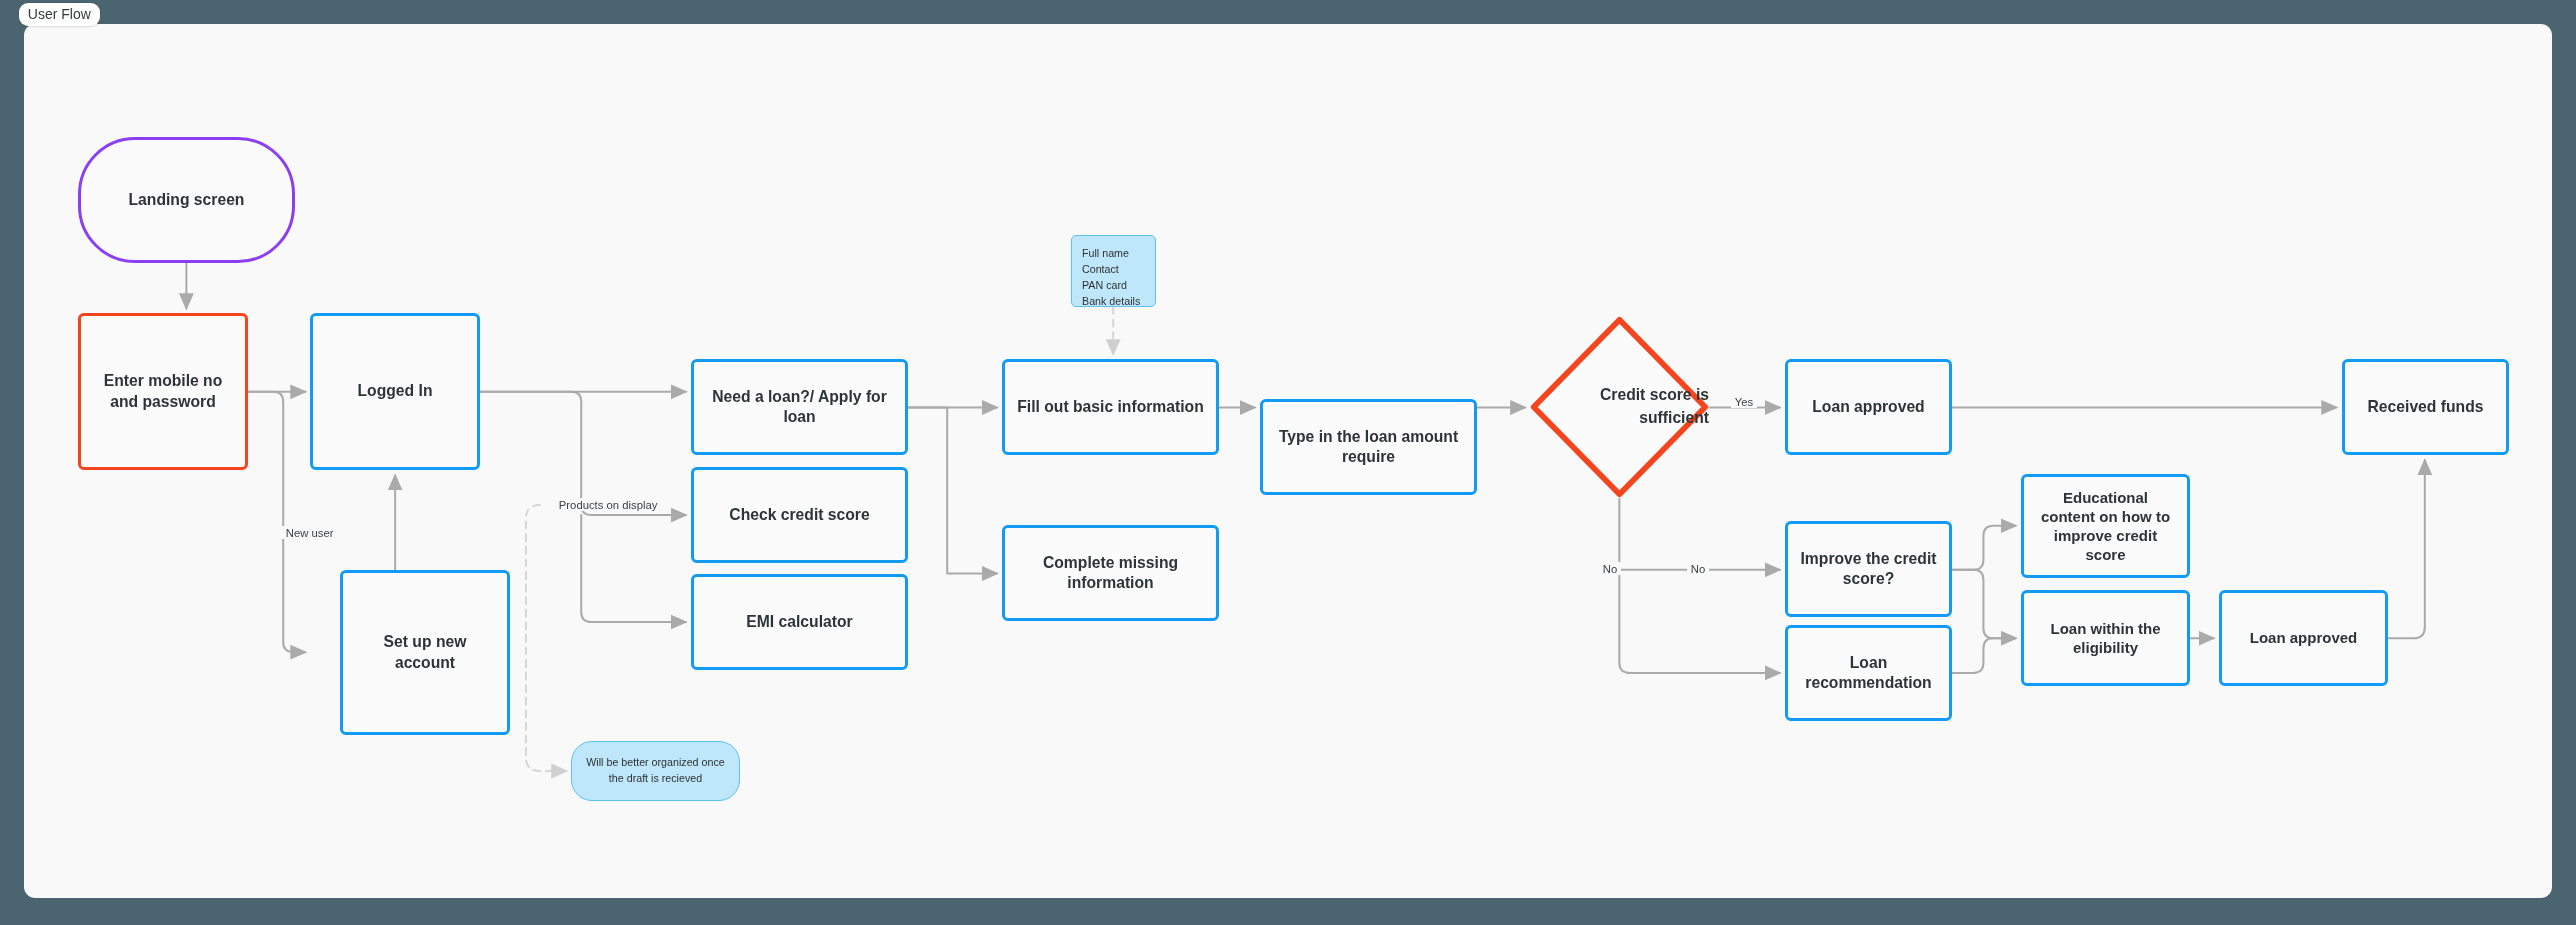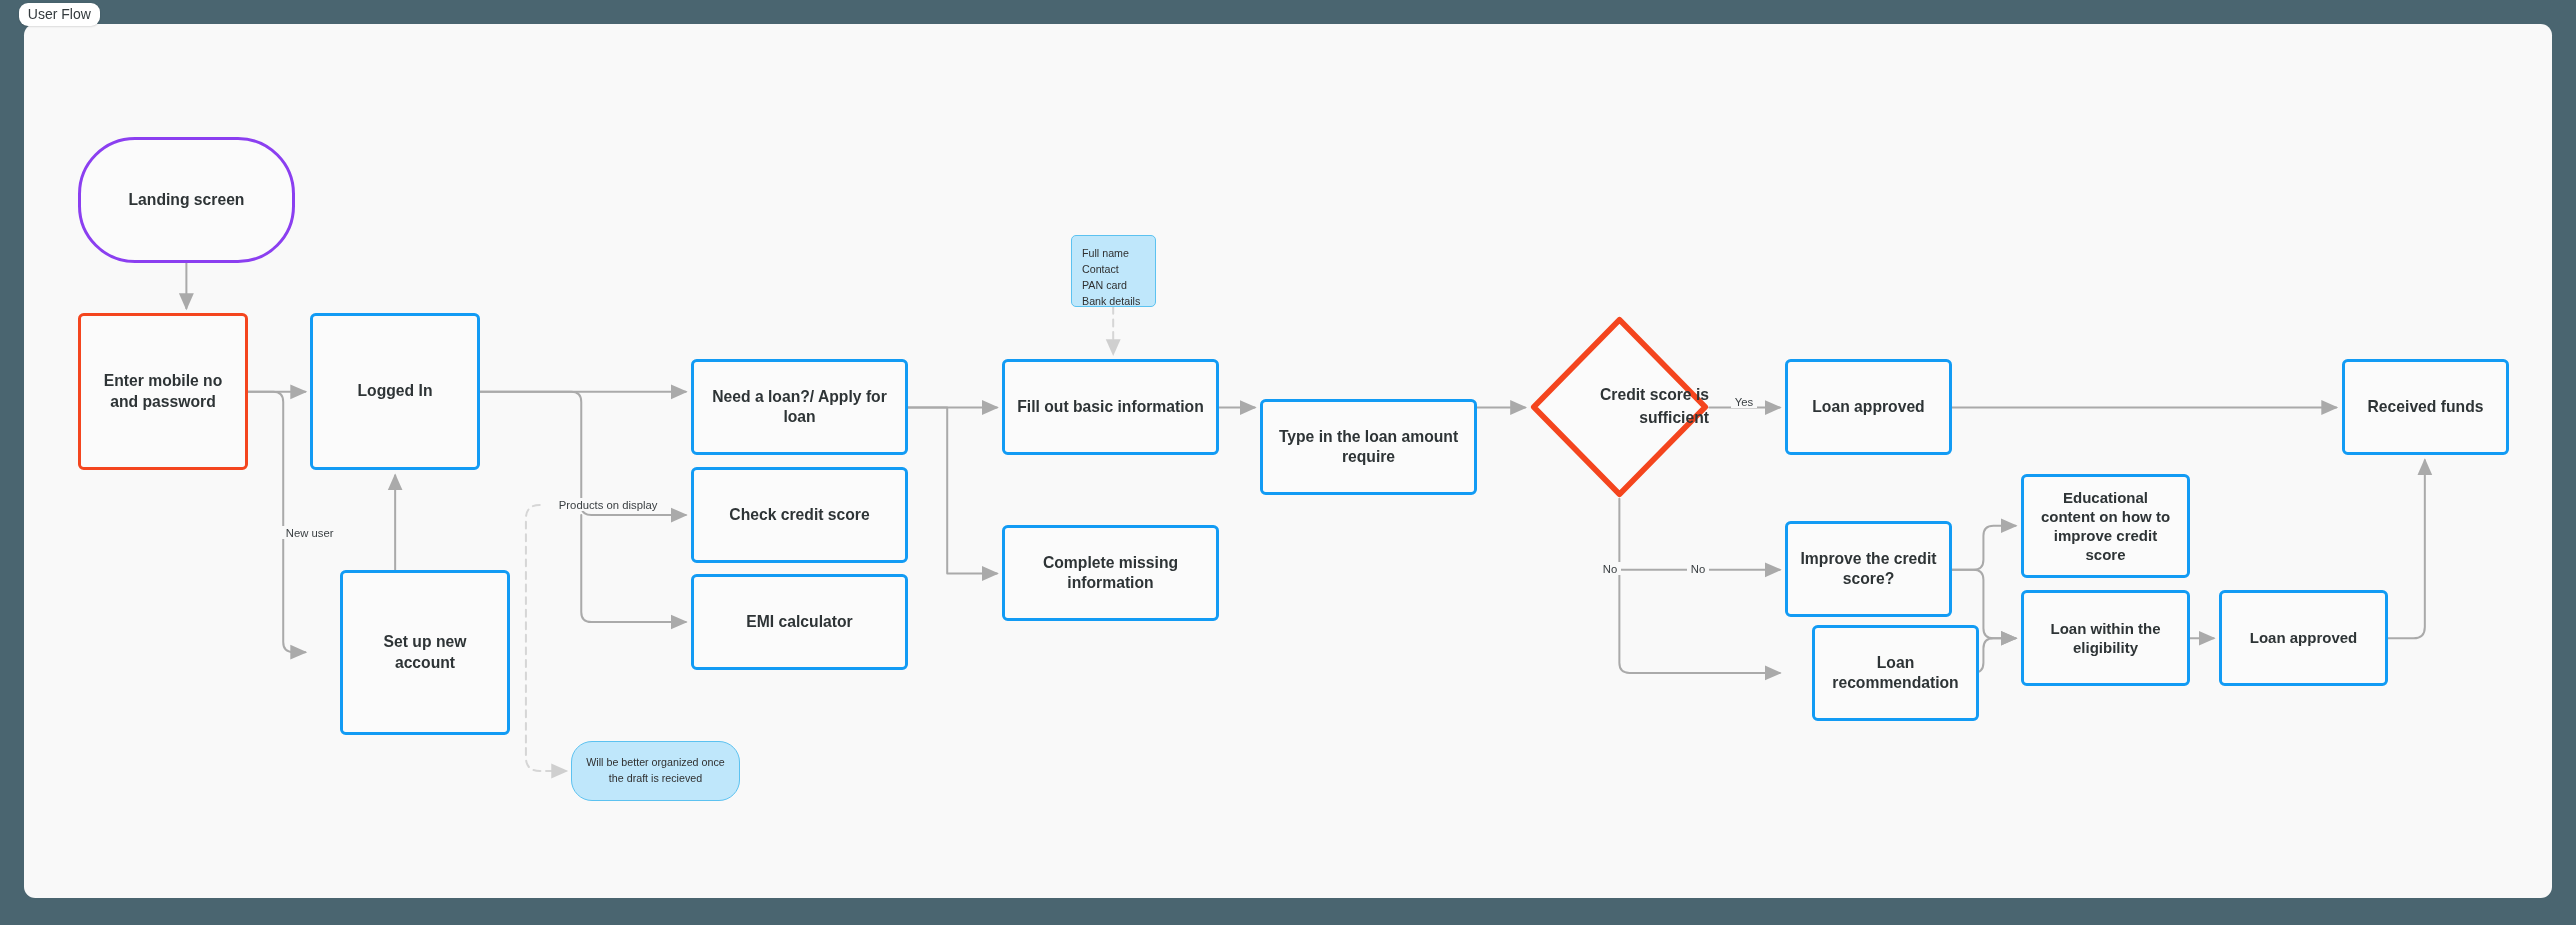--- a/index.html
+++ b/index.html
@@ -239,21 +239,21 @@
     </div>
 
     <div class="node blue" style="left:2318px; top:335px; width:167px; height:96px; font-size:15.7px;">
       <span class="node-label">Received funds</span>
     </div>
 
     <div class="node blue" style="left:1761px; top:497px; width:167px; height:96px; font-size:15.7px;">
       <span class="node-label">Improve the credit score?</span>
     </div>
 
-    <div class="node blue" style="left:1761px; top:601px; width:167px; height:96px; font-size:15.7px;margin-left:27px;">
+    <div class="node blue" style="left:1761px; top:601px; width:167px; height:96px; font-size:15.7px;">
       <span class="node-label">Loan recommendation</span>
     </div>
 
     <div class="node blue" style="left:1997px; top:450px; width:169px; height:104px; font-size:15px;">
       <span class="node-label">Educational content on how to improve credit score</span>
     </div>
 
     <div class="node blue" style="left:1997px; top:566px; width:169px; height:96px; font-size:15px;">
       <span class="node-label">Loan within the eligibility</span>
     </div>

